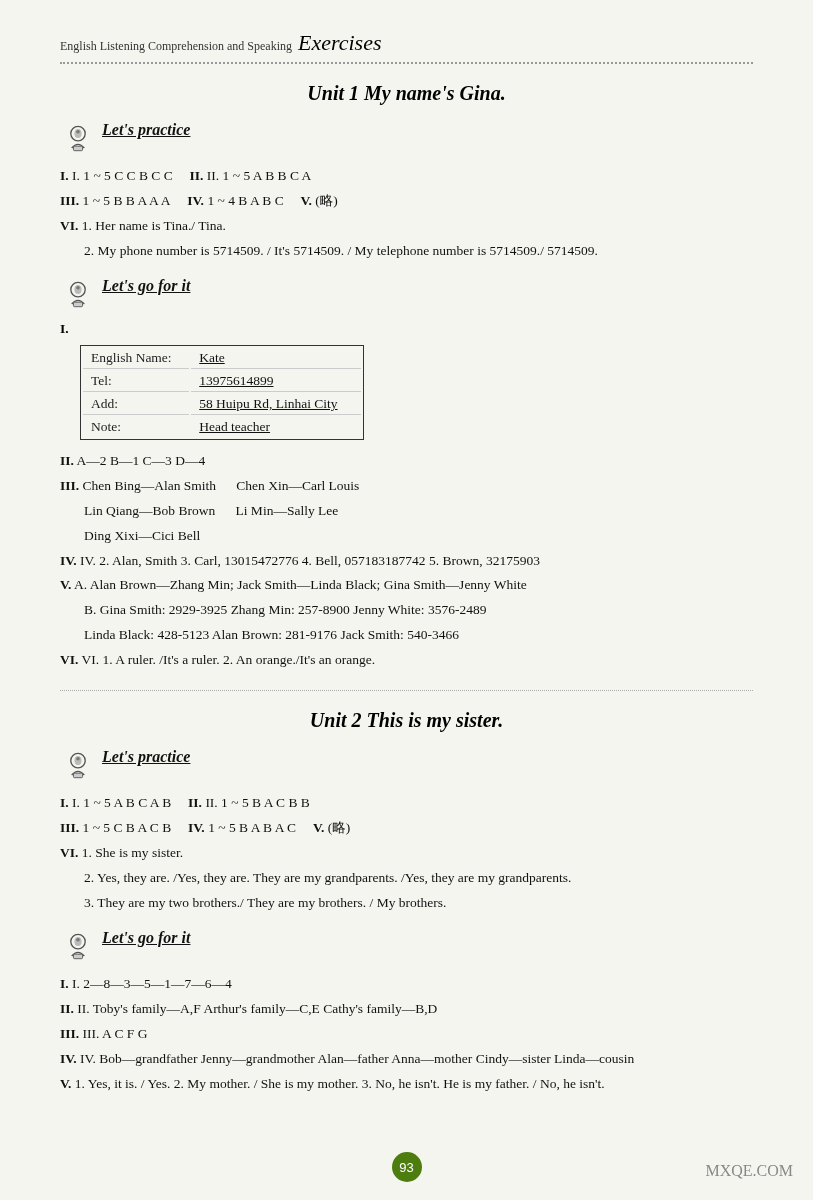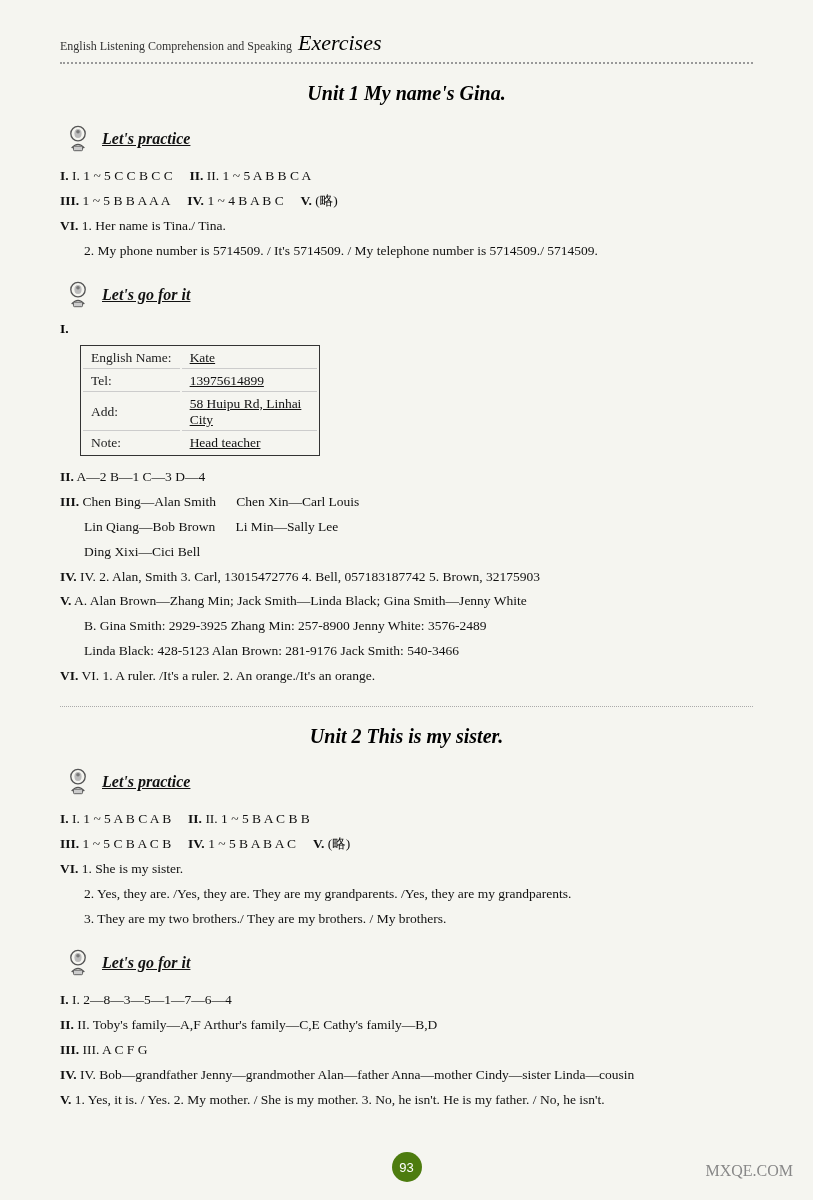--- a/index.html
+++ b/index.html
@@ -43,21 +43,21 @@
     .unit-title {
       text-align: center;
       font-size: 20px;
       font-weight: bold;
       margin-bottom: 16px;
       margin-top: 10px;
       font-style: italic;
     }
     .section-heading {
       display: flex;
-      align-items: center;
+      align-items: flex-start;
       margin-bottom: 8px;
       margin-top: 10px;
     }
     .section-icon {
       width: 36px;
       height: 36px;
       margin-right: 6px;
       flex-shrink: 0;
     }
     .section-label {
@@ -72,21 +72,21 @@
       line-height: 1.7;
       color: #111;
       margin-bottom: 2px;
     }
     .content-line .bold {
       font-weight: bold;
     }
     .info-table {
       border: 1px solid #333;
       margin: 8px 0 10px 20px;
-      width: 240px;
+      width: 284px;
     }
     .info-table tr td {
       font-size: 13.5px;
       padding: 2px 8px;
       border-bottom: 1px solid #ccc;
     }
     .info-table tr:last-child td {
       border-bottom: none;
     }
     .info-table .field-label {

